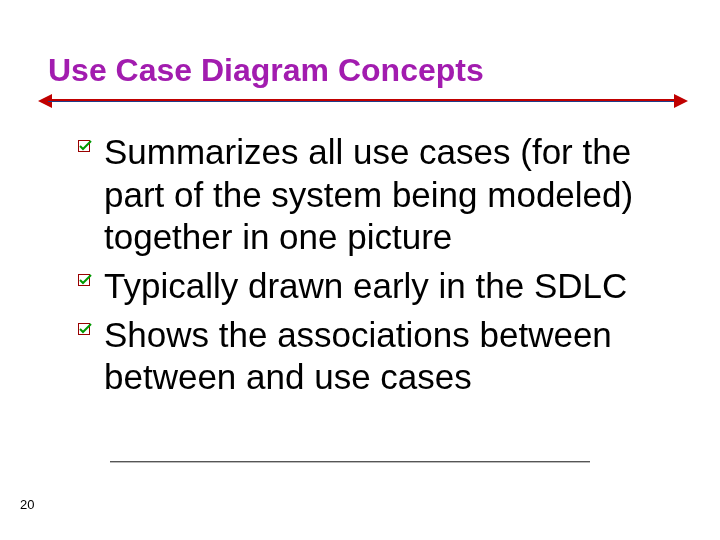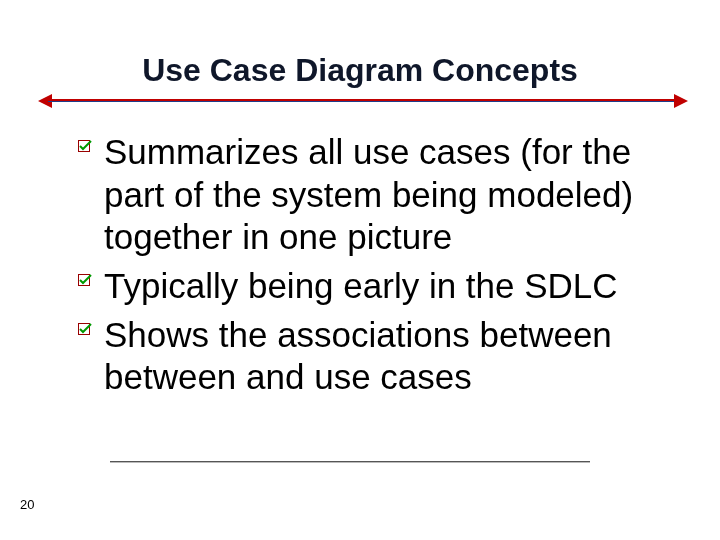--- a/index.html
+++ b/index.html
@@ -10,24 +10,23 @@
     position: relative;
     overflow: hidden;
   }
   .slide {
     width: 720px;
     height: 540px;
     position: relative;
     padding: 52px 48px 0 48px;
   }
   .title {
-    text-align: center;
     font-size: 32px;
     font-weight: bold;
-    color: #0f172a;
+    color: #a21caf;
     margin: 0 0 8px 0;
   }
   .title-rule {
     position: relative;
     width: 630px;
     height: 8px;
     margin: 0 auto 26px auto;
   }
   .title-rule .line {
     position: absolute;
@@ -112,21 +111,21 @@
       </span>
       <span>Summarizes all use cases (for the part of the system being modeled) together in one picture</span>
     </li>
     <li>
       <span class="bullet-icon">
         <svg width="14" height="14" viewBox="0 0 14 14">
           <rect x="0.5" y="0.5" width="11" height="11" fill="#fff" stroke="#990000" stroke-width="1"></rect>
           <path d="M2 6 L5 9 L13 1" fill="none" stroke="#009900" stroke-width="2"></path>
         </svg>
       </span>
-      <span>Typically being early in the SDLC</span>
+      <span>Typically drawn early in the SDLC</span>
     </li>
     <li>
       <span class="bullet-icon">
         <svg width="14" height="14" viewBox="0 0 14 14">
           <rect x="0.5" y="0.5" width="11" height="11" fill="#fff" stroke="#990000" stroke-width="1"></rect>
           <path d="M2 6 L5 9 L13 1" fill="none" stroke="#009900" stroke-width="2"></path>
         </svg>
       </span>
       <span>Shows the associations between between and use cases</span>
     </li>

